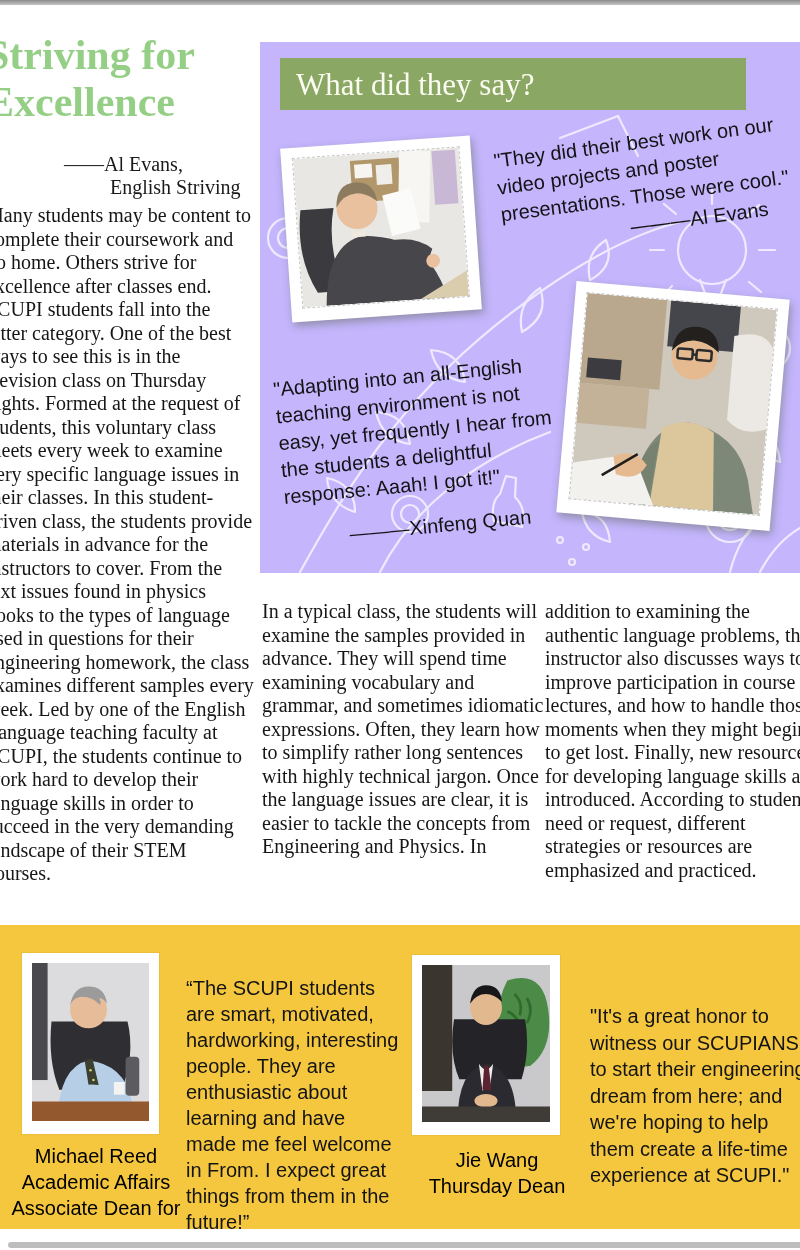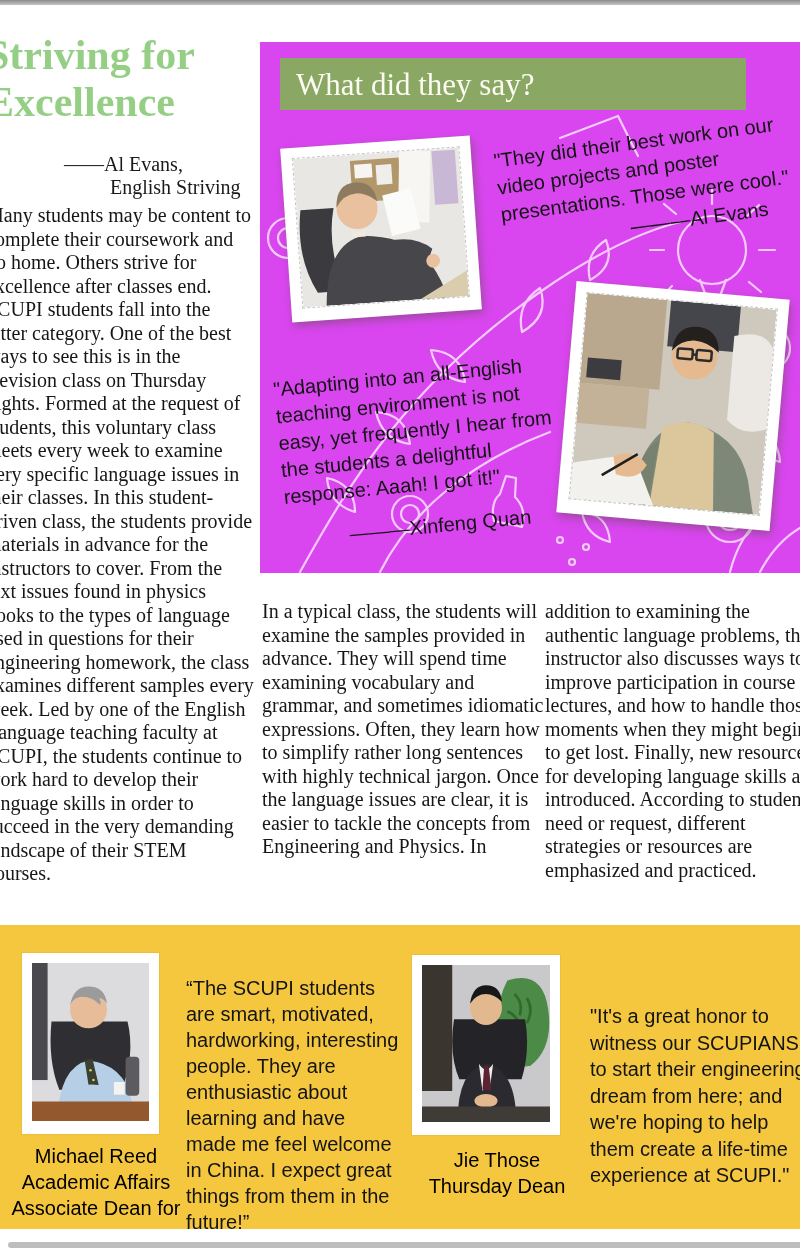--- a/index.html
+++ b/index.html
@@ -16,21 +16,21 @@
   .byline { position:absolute; left:64px; top:153px; font-size:20px; line-height:23px; }
   .byline .l2 { margin-left:46px; }
 
   .col { position:absolute; font-size:20px; line-height:23.5px; color:#161616; text-align:left; }
   .col-left   { left:-14px; top:204px; width:268px; }
   .col-mid    { left:262px; top:600px; width:282px; }
   .col-right  { left:545px; top:600px; width:272px; }
 
   
   .panel { position:absolute; left:260px; top:42px; width:540px; height:531px;
-           background:#d946ef; overflow:hidden; }
+           background:#c4b5fd; overflow:hidden; }
   .panel-header { position:absolute; left:20px; top:16px; width:466px; height:52px;
                   background:#8aa764; color:#fcfcf2; font-size:31px; line-height:53px;
                   padding-left:16px; box-sizing:border-box; white-space:nowrap; }
   .doodles { position:absolute; left:0; top:0; }
 
   .polaroid { position:absolute; background:#ffffff; }
   .polaroid .ph { position:absolute; overflow:hidden; }
   .polaroid .ph svg { display:block; }
   .shadow-green { box-shadow:2px 4px 9px rgba(60,80,35,0.38); }
   .dashed .ph { outline:1px dashed rgba(150,150,150,0.55); }
@@ -207,21 +207,21 @@
         </svg>
       </div>
     </div>
 
     <div id="caption-mr" class="caption">
       <div>Michael Reed</div>
       <div>Academic Affairs</div>
       <div>Associate Dean for</div>
     </div>
 
-    <div id="quote-mr" class="y-quote">“The SCUPI students are smart, motivated, hardworking, interesting people. They are enthusiastic about learning and have made me feel welcome in China. I expect great things from them in the future!”</div>
+    <div id="quote-mr" class="y-quote">“The SCUPI students are smart, motivated, hardworking, interesting people. They are enthusiastic about learning and have made me feel welcome in From. I expect great things from them in the future!”</div>
 
     <div id="photo-jw" class="polaroid">
       <div class="ph">
         <svg width="100%" height="100%" viewBox="0 0 144 162" preserveAspectRatio="none">
           <rect width="144" height="162" fill="#c9c9cc"></rect>
           <rect x="0" y="0" width="34" height="130" fill="#3a352f"></rect>
           <path d="M96 16 q40 -12 46 30 q6 40 -20 58 q-30 6 -36 -20 q-6 -40 10 -68 z" fill="#4c8a47"></path>
           <path d="M104 30 q10 8 6 22 M118 34 q8 12 0 26 M96 48 q12 4 14 18" stroke="#2f6b2e" stroke-width="3" fill="none"></path>
           <path d="M36 56 q-6 36 6 62 h70 q10 -30 4 -62 z" fill="#242428"></path>
           <circle cx="72" cy="44" r="18" fill="#e2b88f"></circle>
@@ -230,21 +230,21 @@
           <path d="M64 102 q8 12 16 0 l-4 28 h-8 z" fill="#f0efec"></path>
           <path d="M70 104 h5 l3 24 -5 6 -5 -6 z" fill="#5c2332"></path>
           <path d="M48 136 q24 -14 48 0 l4 10 h-56 z" fill="#2b2a30"></path>
           <ellipse cx="72" cy="140" rx="13" ry="7" fill="#e2b88f"></ellipse>
           <rect x="0" y="146" width="144" height="16" fill="#3f3c37"></rect>
         </svg>
       </div>
     </div>
 
     <div id="caption-jw" class="caption">
-      <div>Jie Those</div>
+      <div>Jie Wang</div>
       <div>Thursday Dean</div>
     </div>
 
     <div id="quote-jw" class="y-quote">"It's a great honor to witness our SCUPIANS to start their engineering dream from here; and we're hoping to help them create a life-time experience at SCUPI."</div>
   </div>
 
   <div class="bottom-edge"></div>
 </div>
 
 </body></html>

